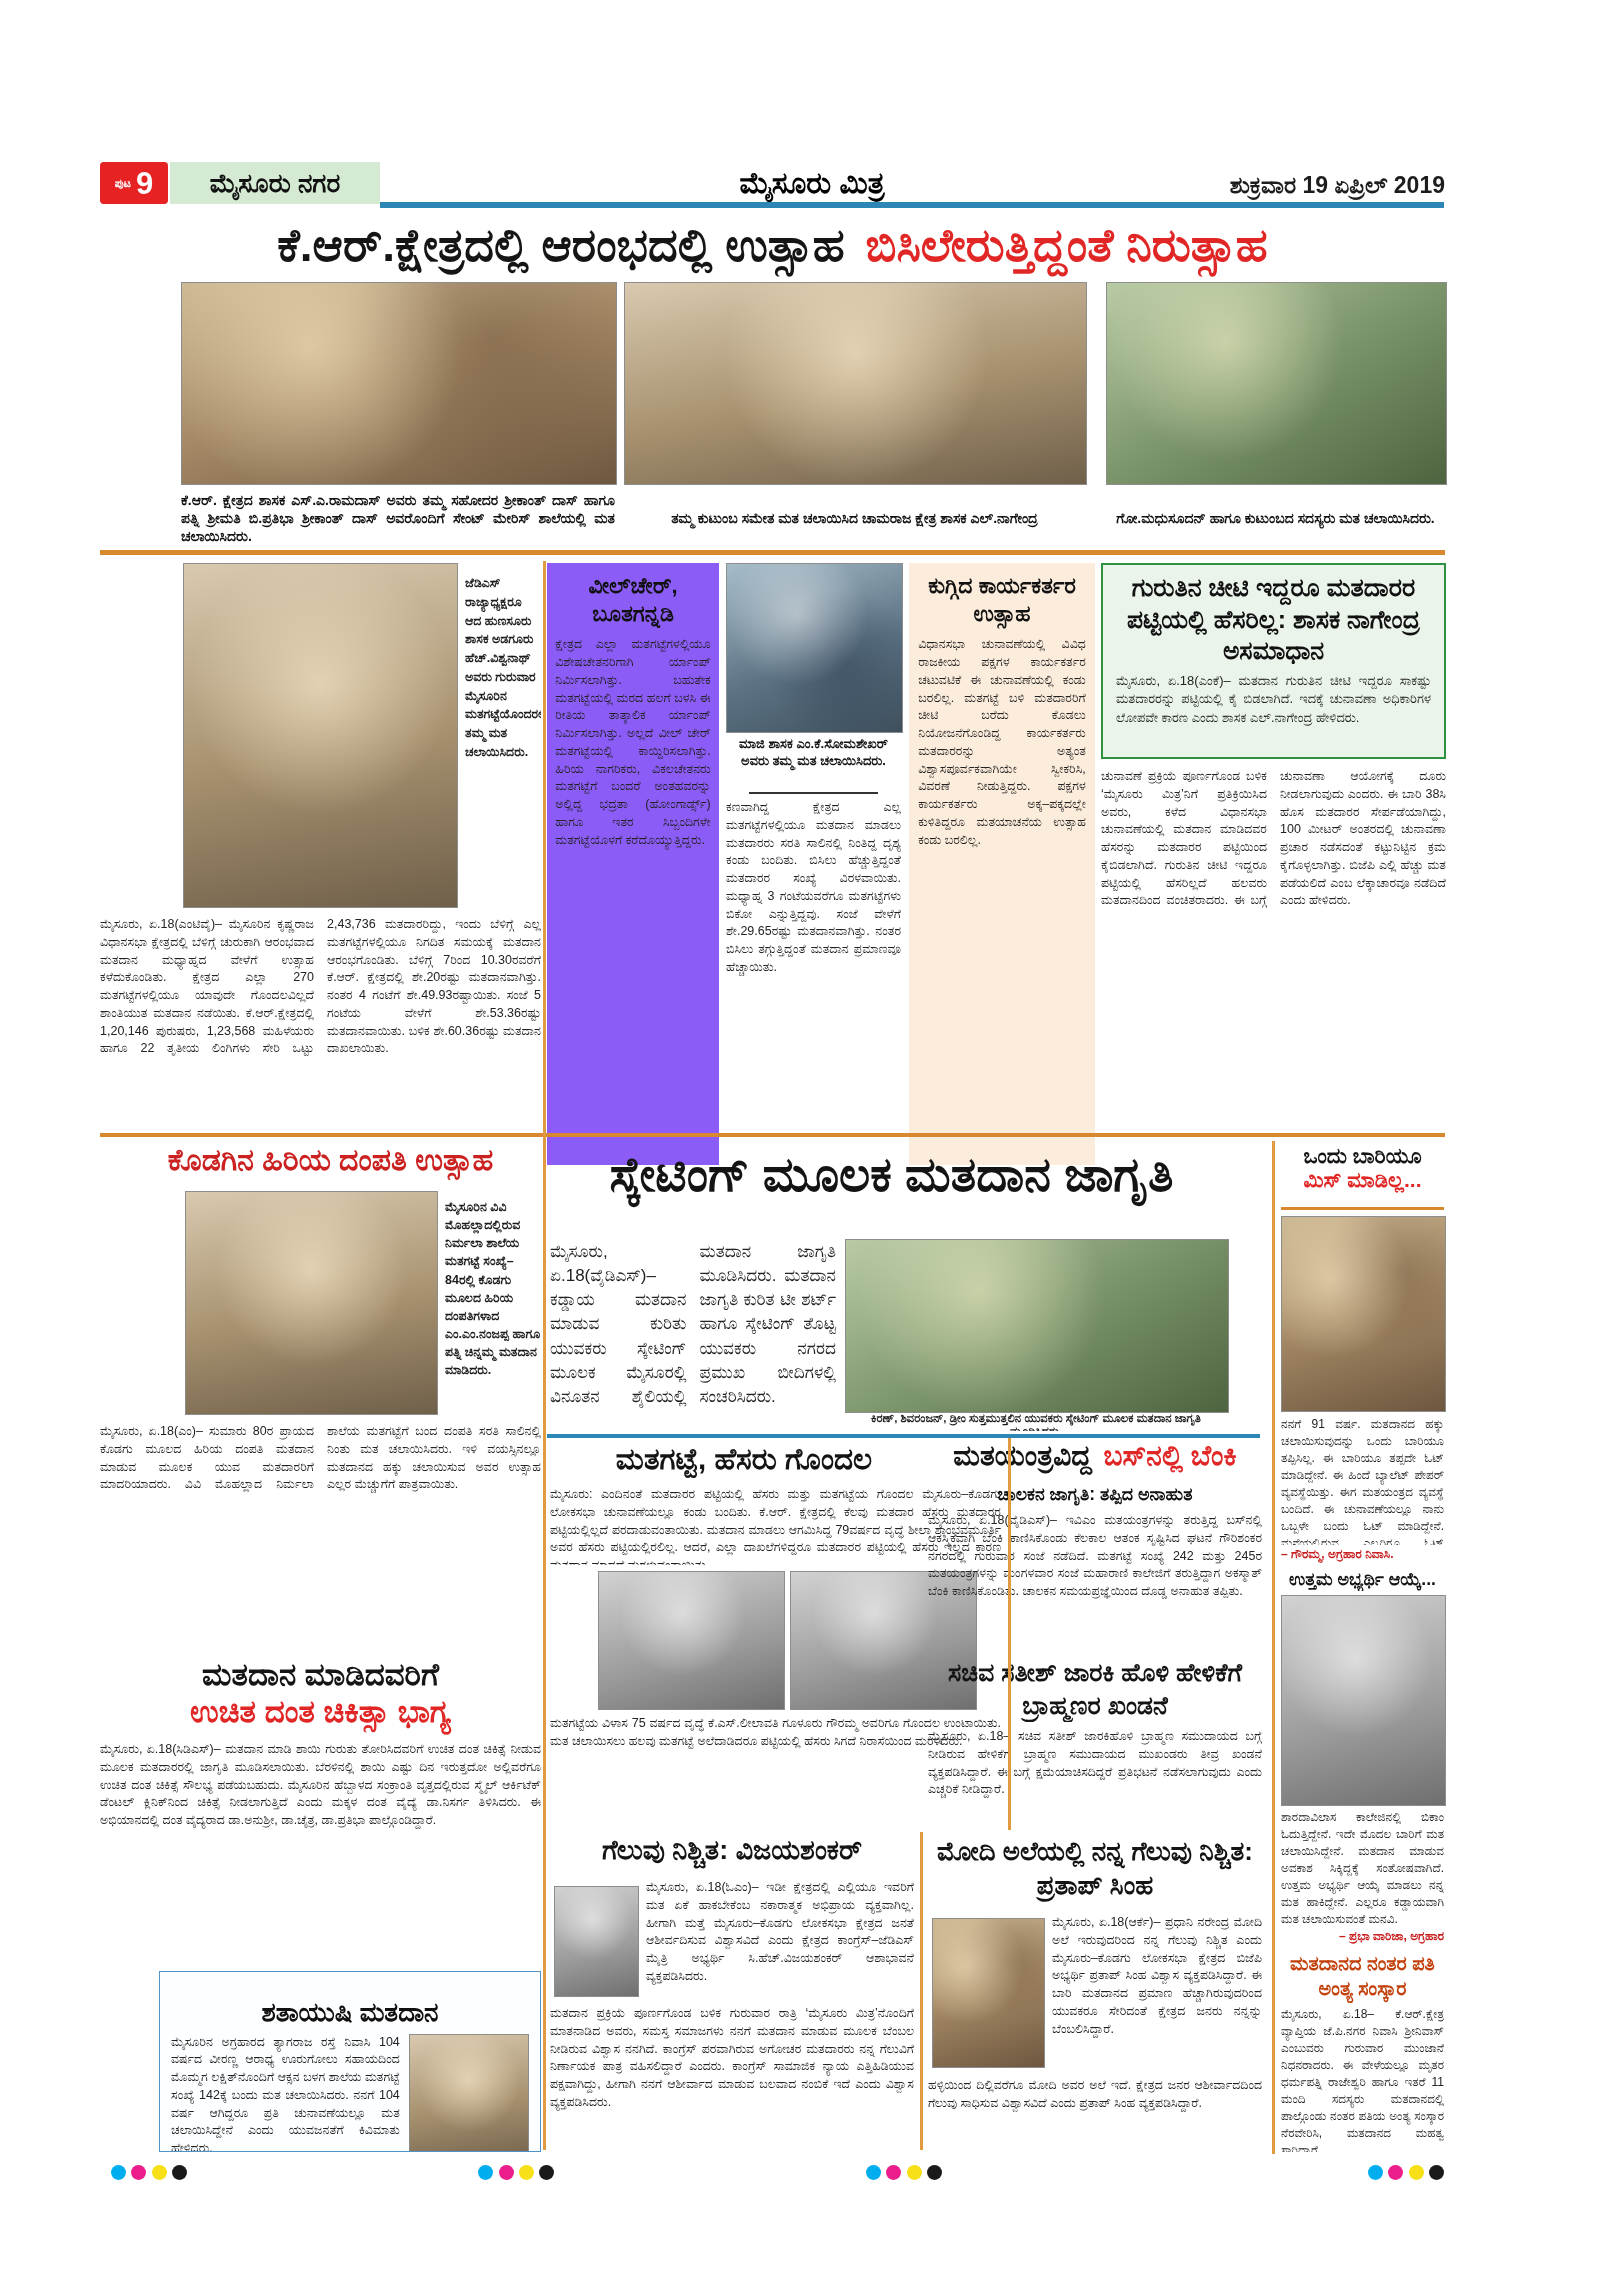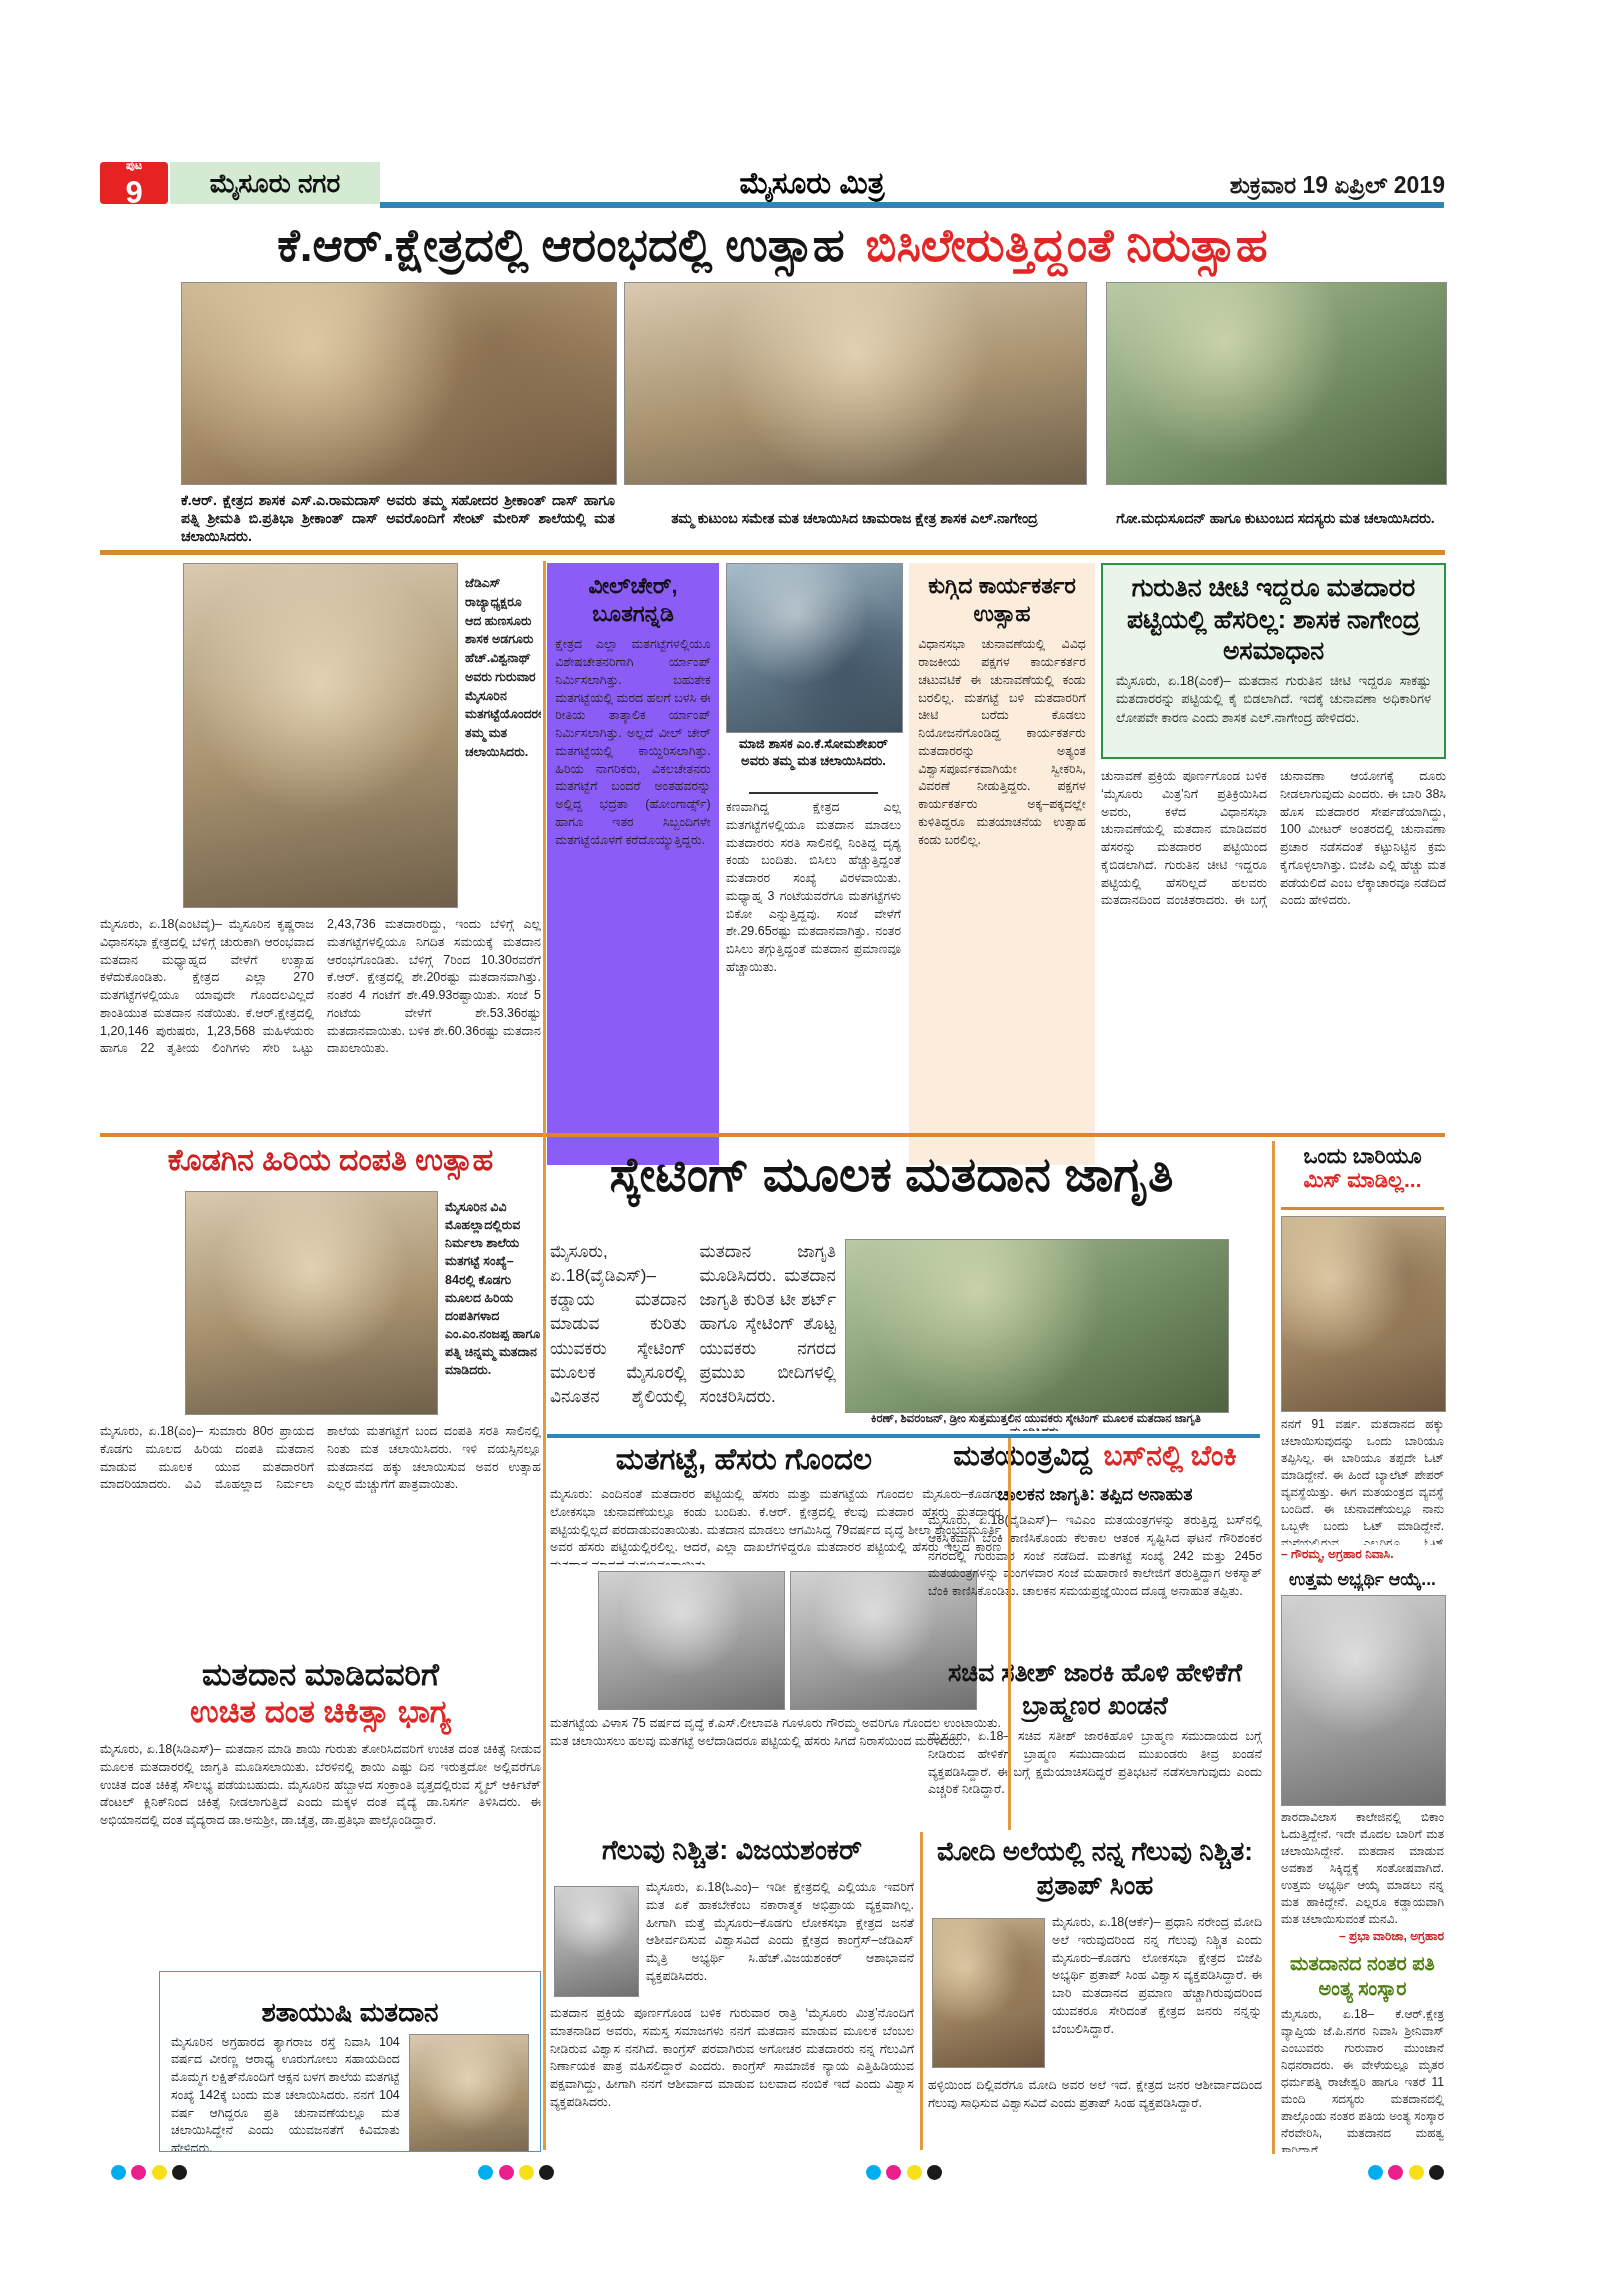--- a/index.html
+++ b/index.html
@@ -38,21 +38,21 @@
   .h-black{color:#151515;font-weight:bold;}
   .h-red{color:#e12726;font-weight:bold;}
   .dot{display:inline-block;width:14.8px;height:14.8px;border-radius:50%;margin-right:5.5px;}
 </style>
 </head>
 <body>
 
 <div class="page">
 
   <div class="box" style="left:0;top:0;width:1619px;height:212px;">
-    <div class="box" style="left:100px;top:162px;width:68px;height:42px;background:#e62222;border-radius:3.7px;display:flex;align-items:center;justify-content:center;gap:5px;flex-direction:column;">
+    <div class="box" style="left:100px;top:162px;width:68px;height:42px;background:#e62222;border-radius:3.7px;display:flex;align-items:center;justify-content:center;gap:5px;">
       <span style="color:#fff;font-size:11px;font-weight:bold;">ಪುಟ</span>
       <span style="color:#fff;font-size:31px;font-weight:bold;line-height:1;">9</span>
     </div>
     <div class="box ctr" style="left:170px;top:162px;width:210px;height:42px;background:#d5ead3;display:flex;align-items:center;justify-content:center;">
       <span style="font-size:26px;font-weight:bold;color:#111;">ಮೈಸೂರು ನಗರ</span>
     </div>
     <div class="box ctr" style="left:609px;top:166px;width:406px;">
       <span style="font-size:29.5px;font-weight:bold;color:#000000;">ಮೈಸೂರು ಮಿತ್ರ</span>
     </div>
     <div class="box" style="left:1108px;top:172px;width:337px;text-align:right;">
@@ -240,21 +240,21 @@
     <span style="font-size:17.5px;font-weight:bold;color:#141414;">ಉತ್ತಮ ಅಭ್ಯರ್ಥಿ ಆಯ್ಕೆ...</span>
   </div>
   <div class="ph gray" style="left:1281px;top:1595px;width:163px;height:209px;"></div>
   <div class="box body-txt just clip" style="left:1281px;top:1809px;width:163px;height:118px;font-size:12px;">
     <span>ಶಾರದಾವಿಲಾಸ ಕಾಲೇಜಿನಲ್ಲಿ ಬಿಕಾಂ ಓದುತ್ತಿದ್ದೇನೆ. ಇದೇ ಮೊದಲ ಬಾರಿಗೆ ಮತ ಚಲಾಯಿಸಿದ್ದೇನೆ. ಮತದಾನ ಮಾಡುವ ಅವಕಾಶ ಸಿಕ್ಕಿದ್ದಕ್ಕೆ ಸಂತೋಷವಾಗಿದೆ. ಉತ್ತಮ ಅಭ್ಯರ್ಥಿ ಆಯ್ಕೆ ಮಾಡಲು ನನ್ನ ಮತ ಹಾಕಿದ್ದೇನೆ. ಎಲ್ಲರೂ ಕಡ್ಡಾಯವಾಗಿ ಮತ ಚಲಾಯಿಸುವಂತೆ ಮನವಿ.</span>
   </div>
   <div class="box sig clip" style="left:1281px;top:1929px;width:163px;height:18.5px;text-align:right;">
     <span>– ಪ್ರಭಾ ವಾರಿಜಾ, ಅಗ್ರಹಾರ</span>
   </div>
   <div class="box ctr clip" style="left:1281px;top:1951px;width:163px;height:52px;">
-    <span style="font-size:19.4px;font-weight:bold;line-height:1.3;color:#4d7c0f;">ಮತದಾನದ ನಂತರ ಪತಿ ಅಂತ್ಯ ಸಂಸ್ಕಾರ</span>
+    <span style="font-size:19.4px;font-weight:bold;line-height:1.3;color:#c2410c;">ಮತದಾನದ ನಂತರ ಪತಿ ಅಂತ್ಯ ಸಂಸ್ಕಾರ</span>
   </div>
   <div class="box body-txt just clip" style="left:1281px;top:2006px;width:163px;height:146px;font-size:12px;">
     <span>ಮೈಸೂರು, ಏ.18– ಕೆ.ಆರ್.ಕ್ಷೇತ್ರ ವ್ಯಾಪ್ತಿಯ ಜೆ.ಪಿ.ನಗರ ನಿವಾಸಿ ಶ್ರೀನಿವಾಸ್ ಎಂಬುವರು ಗುರುವಾರ ಮುಂಜಾನೆ ನಿಧನರಾದರು. ಈ ವೇಳೆಯಲ್ಲೂ ಮೃತರ ಧರ್ಮಪತ್ನಿ ರಾಜೇಶ್ವರಿ ಹಾಗೂ ಇತರೆ 11 ಮಂದಿ ಸದಸ್ಯರು ಮತದಾನದಲ್ಲಿ ಪಾಲ್ಗೊಂಡು ನಂತರ ಪತಿಯ ಅಂತ್ಯ ಸಂಸ್ಕಾರ ನೆರವೇರಿಸಿ, ಮತದಾನದ ಮಹತ್ವ ಸಾರಿದ್ದಾರೆ.</span>
   </div>
 
   <div class="box vrule" style="left:543px;top:561px;height:1589px;"></div>
   <div class="box vrule" style="left:1008px;top:1438px;height:392px;"></div>
   <div class="box vrule" style="left:920px;top:1832px;height:318px;"></div>
   <div class="box vrule" style="left:1272px;top:1141px;height:1013px;"></div>
 

